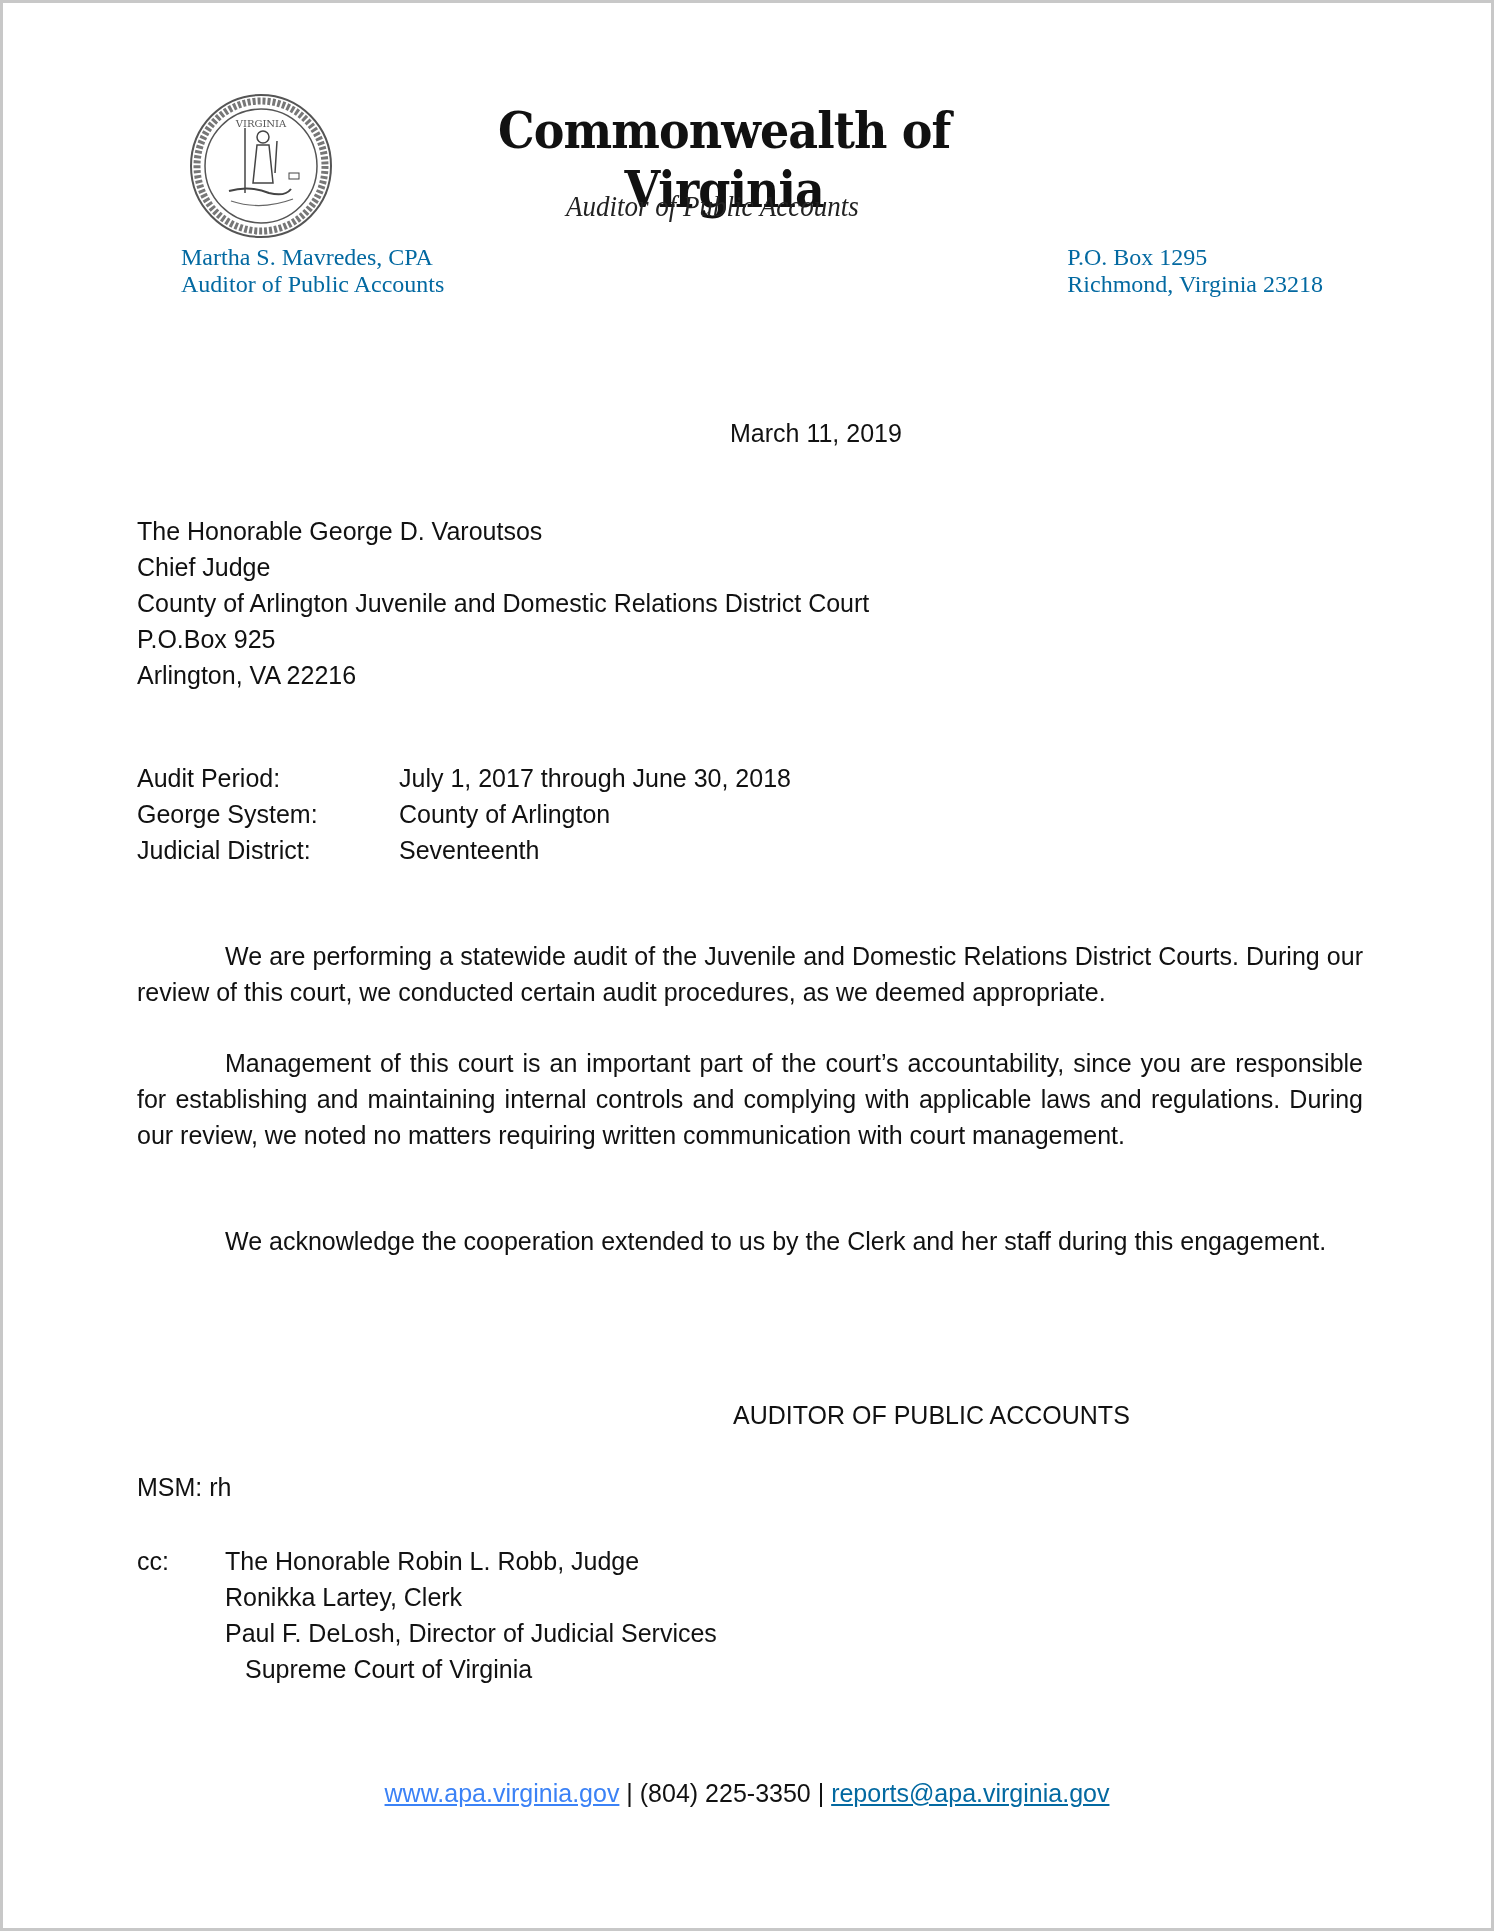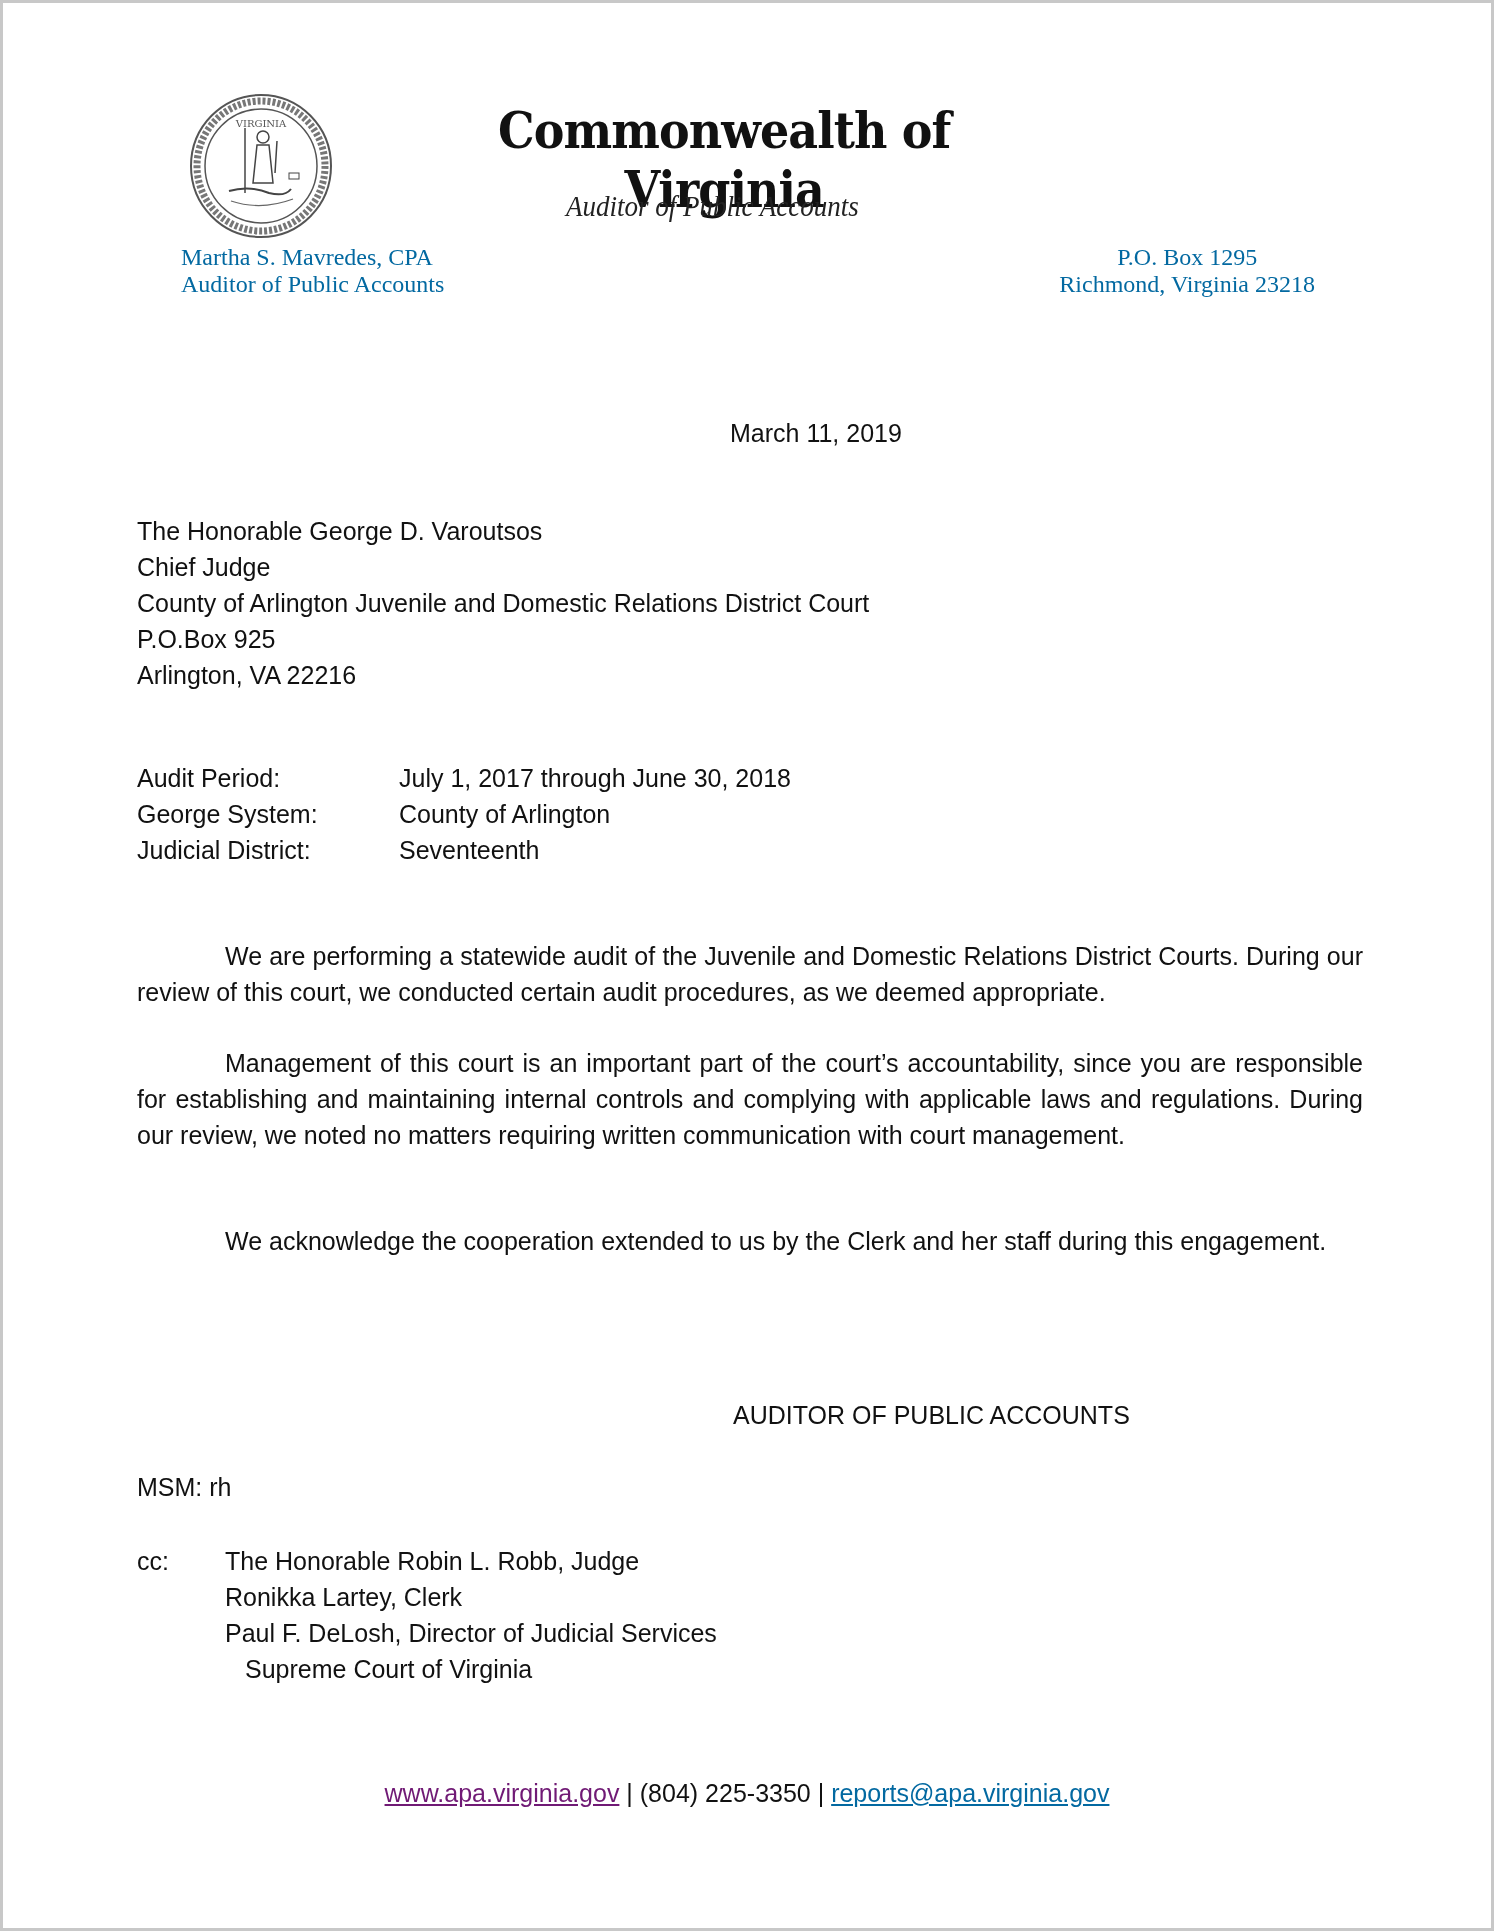--- a/index.html
+++ b/index.html
@@ -23,21 +23,21 @@
   }
   .lh-sub {
     position: absolute; left: 563px; top: 186px; font-style: italic; font-size: 30px; color: #222;
     font-family: "Liberation Serif", "DejaVu Serif", serif; transform: scaleX(0.9); transform-origin: left;
   }
   .lh-left, .lh-right {
     position: absolute; top: 241px; font-size: 24px; line-height: 27px; color: #0369a1;
     font-family: Liberation Serif, serif;
   }
   .lh-left { left: 178px; }
-  .lh-right { right: 176px; text-align: center; }
+  .lh-right { right: 168px; text-align: left; }
 
   .body-text { font-family: "Liberation Sans", "DejaVu Sans", sans-serif; font-size: 25px; color: #111; }
   .date { left: 727px; top: 416px; }
 
   .addr { position: absolute; left: 134px; top: 510px; line-height: 36px; }
 
   .meta { position: absolute; left: 134px; top: 757px; line-height: 36px; }
   .meta-row { display: flex; }
   .meta-label { width: 262px; }
 
@@ -129,15 +129,15 @@
     <div class="cc-label">cc:</div>
     <div>
       <div>The Honorable Robin L. Robb, Judge</div>
       <div>Ronikka Lartey, Clerk</div>
       <div>Paul F. DeLosh, Director of Judicial Services</div>
       <div class="cc-sub">Supreme Court of Virginia</div>
     </div>
   </div>
 
   <div class="footer">
-    <a style="color: #701a75;">www.apa.virginia.gov</a><span style="white-space: pre;"> | </span><span>(804) 225-3350</span><span style="white-space: pre;"> | </span><a style="color: #0369a1;">reports@apa.virginia.gov</a>
+    <a style="color: #3b82f6;">www.apa.virginia.gov</a><span style="white-space: pre;"> | </span><span>(804) 225-3350</span><span style="white-space: pre;"> | </span><a style="color: #0369a1;">reports@apa.virginia.gov</a>
   </div>
 </div>
 
 </body></html>

